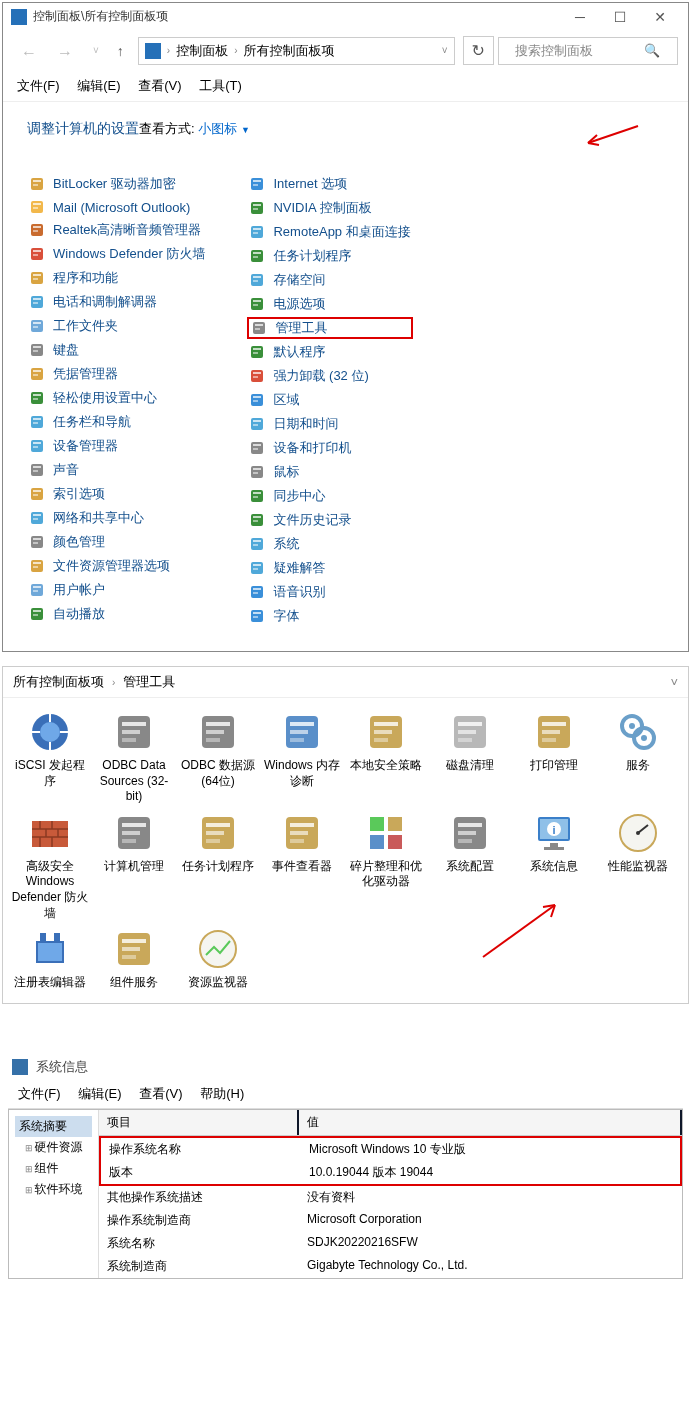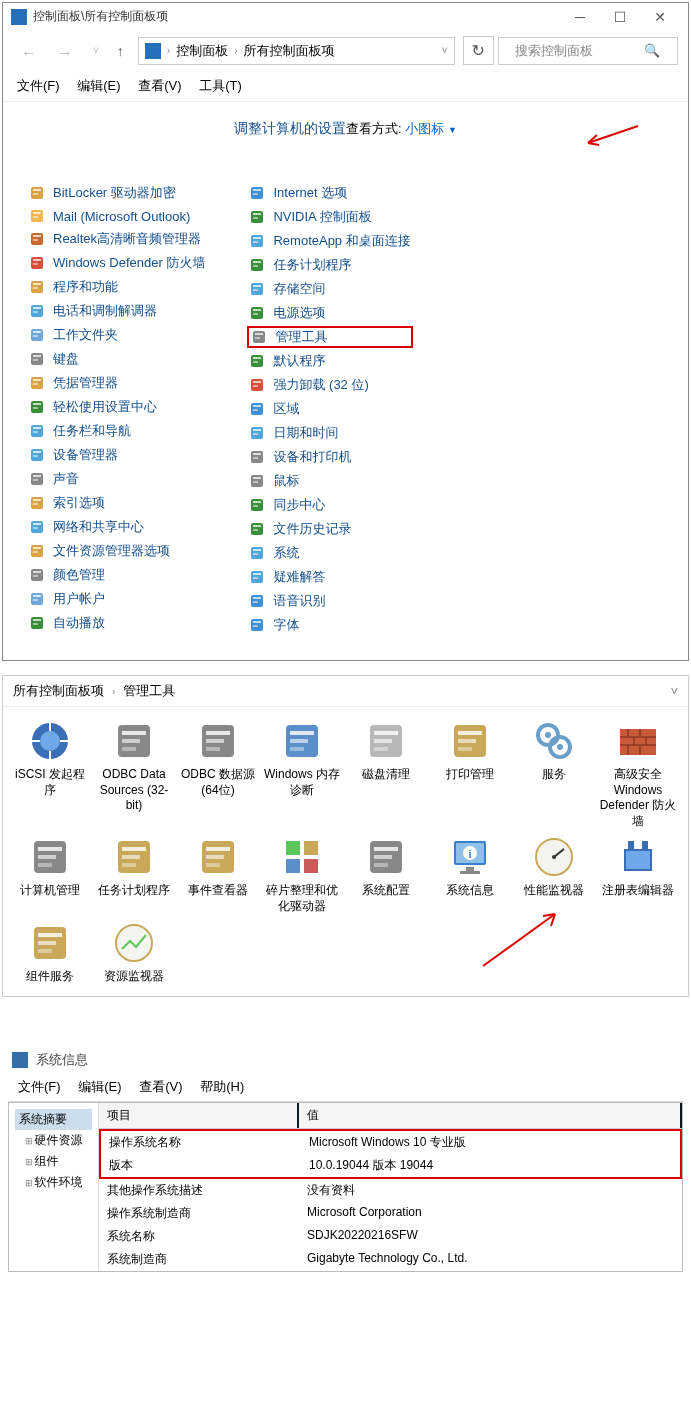--- a/index.html
+++ b/index.html
@@ -13,21 +13,21 @@
 .navbar .arrow{color:#bbb;font-size:16px;padding:4px 8px}
 .navbar .up{color:#555;font-size:14px;padding:4px 6px}
 .breadcrumb{flex:1;border:1px solid #ccc;padding:4px 6px;font-size:13px;display:flex;align-items:center;gap:6px;margin:0 4px}
 .breadcrumb .bc-icon{width:16px;height:16px;background:#2570b8;display:inline-block}
 .breadcrumb .sep{color:#888;font-size:10px}
 .refresh{border:1px solid #ccc;padding:4px 8px;color:#555}
 .search{border:1px solid #ccc;padding:4px 16px;font-size:13px;color:#888;width:180px;display:flex;align-items:center;justify-content:space-between}
 .menubar{padding:6px 14px;font-size:13px;border-bottom:1px solid #eee}
 .menubar span{margin-right:14px}
 .content{padding:18px 24px 24px}
-.heading-row{display:flex;justify-content:center;align-items:center;margin-bottom:44px}
+.heading-row{display:flex;justify-content:flex-start;align-items:center;margin-bottom:35px}
 .heading{color:#134f8c;font-size:14px}
 .viewby{font-size:13px}
 .viewby a{color:#0066cc;text-decoration:none}
 .viewby .dd{color:#0066cc;font-size:9px}
 .cols{display:flex;gap:40px}
 .col{display:flex;flex-direction:column;gap:2px}
 .cp-item{display:flex;align-items:center;gap:8px;font-size:13px;color:#134f8c;cursor:pointer;padding:2px}
 .cp-item .ic{width:16px;height:16px;display:inline-block;flex-shrink:0}
 .cp-item.hl{border:2px solid #d00;padding:0 2px}
 .window2{border:1px solid #ccc;margin:14px 2px 2px}
@@ -225,33 +225,33 @@
           <div class="cp-item">
             <span class="ic"><svg class="ic16" viewBox="0 0 16 16">
                 <rect x="2" y="2" width="12" height="12" rx="2" fill="#4fa8d9"></rect>
                 <rect x="4" y="4" width="8" height="2" fill="#fff" opacity="0.7"></rect>
                 <rect x="4" y="8" width="5" height="2" fill="#fff" opacity="0.5"></rect>
               </svg></span>
             <span>网络和共享中心</span>
           </div>
           <div class="cp-item">
             <span class="ic"><svg class="ic16" viewBox="0 0 16 16">
+                <rect x="2" y="2" width="12" height="12" rx="2" fill="#888"></rect>
+                <rect x="4" y="4" width="8" height="2" fill="#fff" opacity="0.7"></rect>
+                <rect x="4" y="8" width="5" height="2" fill="#fff" opacity="0.5"></rect>
+              </svg></span>
+            <span>颜色管理</span>
+          </div>
+          <div class="cp-item">
+            <span class="ic"><svg class="ic16" viewBox="0 0 16 16">
                 <rect x="2" y="2" width="12" height="12" rx="2" fill="#d9a441"></rect>
                 <rect x="4" y="4" width="8" height="2" fill="#fff" opacity="0.7"></rect>
                 <rect x="4" y="8" width="5" height="2" fill="#fff" opacity="0.5"></rect>
               </svg></span>
             <span>文件资源管理器选项</span>
-          </div>
-          <div class="cp-item">
-            <span class="ic"><svg class="ic16" viewBox="0 0 16 16">
-                <rect x="2" y="2" width="12" height="12" rx="2" fill="#888"></rect>
-                <rect x="4" y="4" width="8" height="2" fill="#fff" opacity="0.7"></rect>
-                <rect x="4" y="8" width="5" height="2" fill="#fff" opacity="0.5"></rect>
-              </svg></span>
-            <span>颜色管理</span>
           </div>
           <div class="cp-item">
             <span class="ic"><svg class="ic16" viewBox="0 0 16 16">
                 <rect x="2" y="2" width="12" height="12" rx="2" fill="#6fa8d9"></rect>
                 <rect x="4" y="4" width="8" height="2" fill="#fff" opacity="0.7"></rect>
                 <rect x="4" y="8" width="5" height="2" fill="#fff" opacity="0.5"></rect>
               </svg></span>
             <span>用户帐户</span>
           </div>
           <div class="cp-item">
@@ -463,20 +463,29 @@
         <span class="big-ic"><svg class="ic44" viewBox="0 0 44 44">
             <rect x="6" y="6" width="32" height="32" rx="4" fill="#5a8fc9"></rect>
             <rect x="10" y="12" width="24" height="4" fill="#fff" opacity="0.8"></rect>
             <rect x="10" y="20" width="18" height="4" fill="#fff" opacity="0.6"></rect>
             <rect x="10" y="28" width="14" height="4" fill="#fff" opacity="0.4"></rect>
           </svg></span>
         <div class="tool-label">Windows 内存诊断</div>
       </div>
       <div class="tool">
         <span class="big-ic"><svg class="ic44" viewBox="0 0 44 44">
+            <rect x="6" y="6" width="32" height="32" rx="4" fill="#c9a85a"></rect>
+            <rect x="10" y="12" width="24" height="4" fill="#fff" opacity="0.8"></rect>
+            <rect x="10" y="20" width="18" height="4" fill="#fff" opacity="0.6"></rect>
+            <rect x="10" y="28" width="14" height="4" fill="#fff" opacity="0.4"></rect>
+          </svg></span>
+        <div class="tool-label">本地安全策略</div>
+      </div>
+      <div class="tool">
+        <span class="big-ic"><svg class="ic44" viewBox="0 0 44 44">
             <rect x="6" y="6" width="32" height="32" rx="4" fill="#b8b8b8"></rect>
             <rect x="10" y="12" width="24" height="4" fill="#fff" opacity="0.8"></rect>
             <rect x="10" y="20" width="18" height="4" fill="#fff" opacity="0.6"></rect>
             <rect x="10" y="28" width="14" height="4" fill="#fff" opacity="0.4"></rect>
           </svg></span>
         <div class="tool-label">磁盘清理</div>
       </div>
       <div class="tool">
         <span class="big-ic"><svg class="ic44" viewBox="0 0 44 44">
             <rect x="6" y="6" width="32" height="32" rx="4" fill="#c9a85a"></rect>

